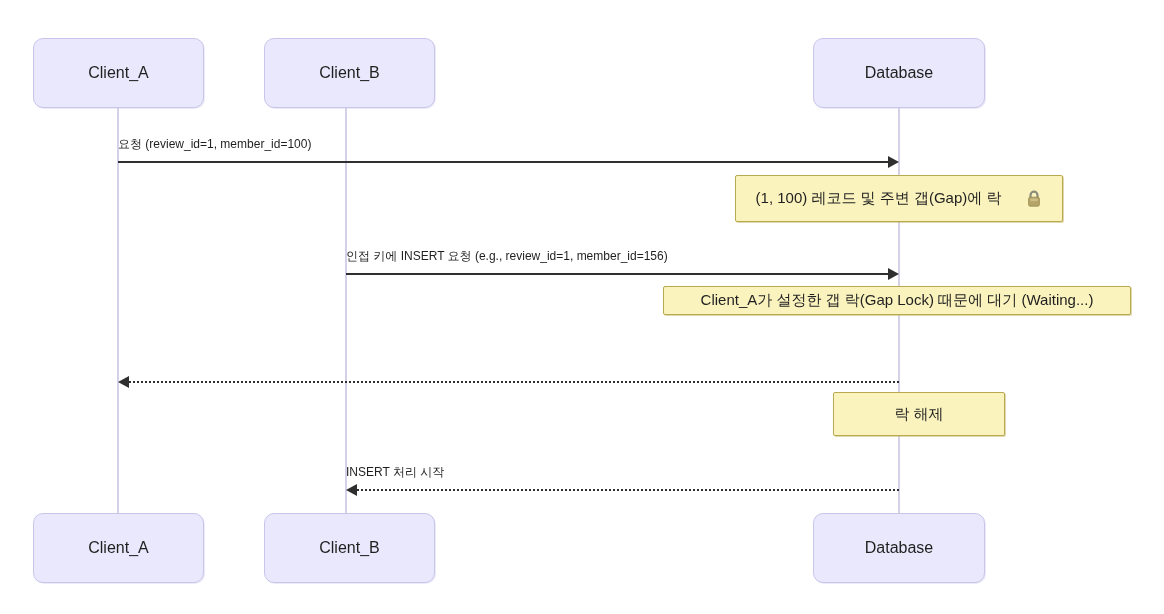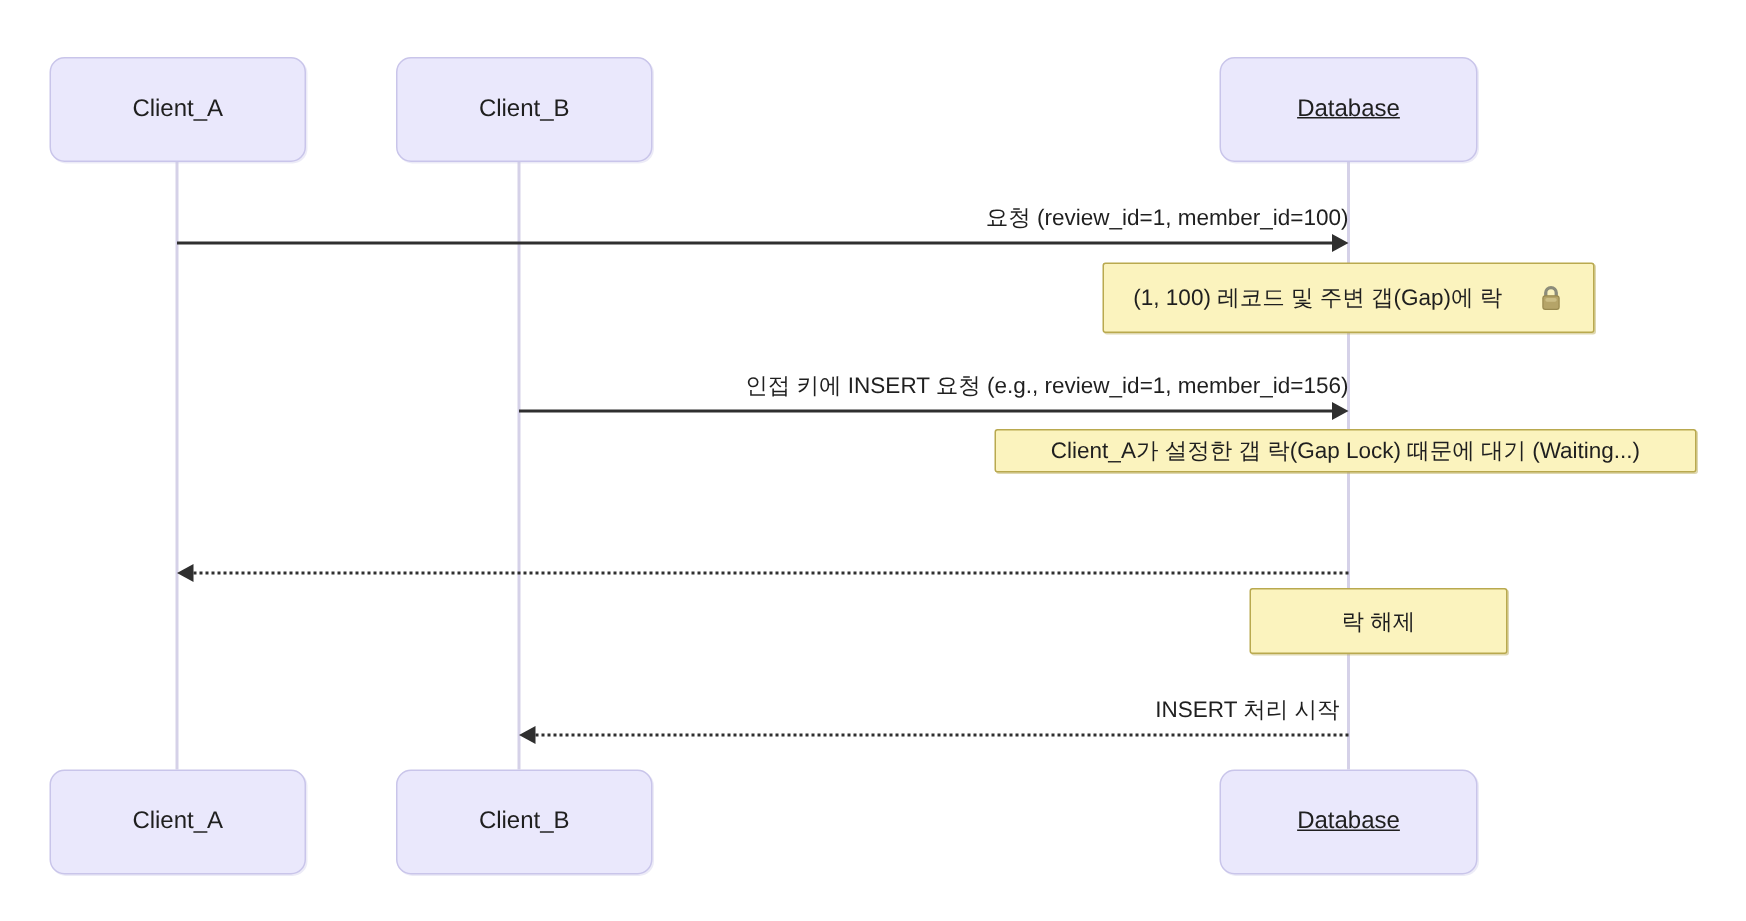--- a/index.html
+++ b/index.html
@@ -26,35 +26,35 @@
     height:70px;
     background:var(--actor-fill);
     border:1px solid var(--actor-border);
     border-radius:10px;
     display:flex;align-items:center;justify-content:center;
     font-size:16px;
     box-shadow:1px 1px 0 rgba(200,197,232,.35);
   }
   .actor.a{left:33px;width:171px;}
   .actor.b{left:251px;width:171px;margin-left:13px;}
-  .actor.db{left:813px;width:172px;text-decoration:underline;}
+  .actor.db{left:813px;width:172px;}
   .actor.top{top:38px;}
   .actor.bottom{top:513px;}
   .lifeline{
     position:absolute;
     top:108px;height:405px;width:2px;
     background:var(--lifeline);
   }
   .lifeline.a{left:117px;}
   .lifeline.b{left:345px;}
   .lifeline.db{left:898px;}
   .msg-label{
     position:absolute;
-    font-size:15px;
-    text-align:right;
+    font-size:12px;
+    text-align:left;
     white-space:nowrap;
     color:var(--text);
   }
   .msg-line{
     position:absolute;height:0;
   }
   .msg-line.solid{border-top:2px solid var(--line);}
   .msg-line.dotted{border-top:2px dotted var(--line);}
   .arrowhead{
     position:absolute;width:0;height:0;

